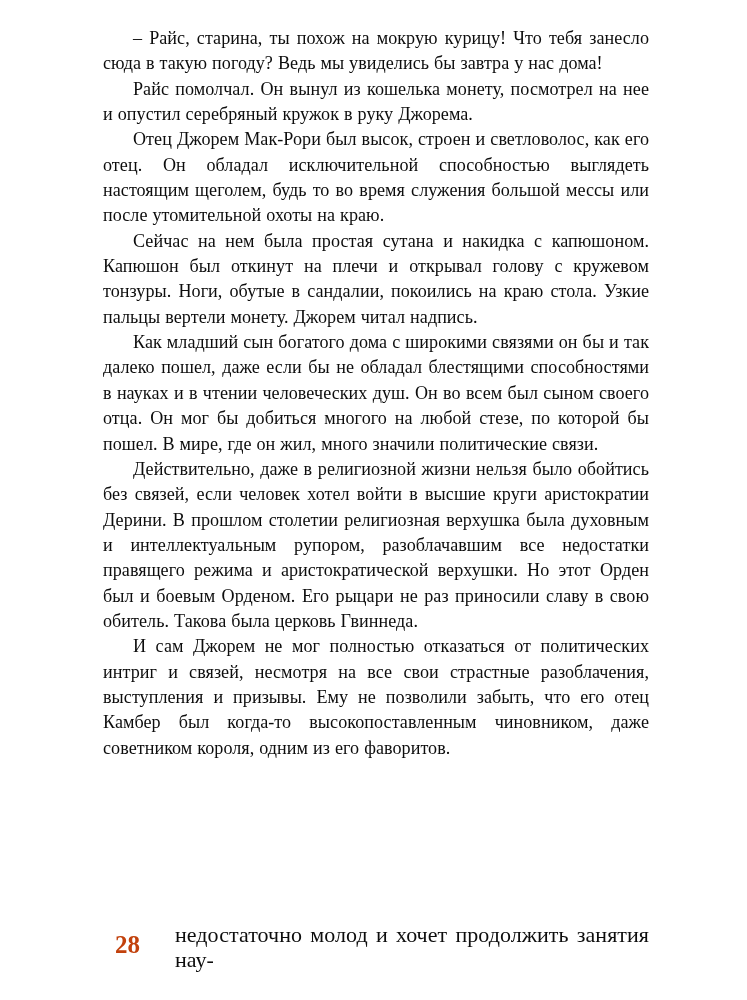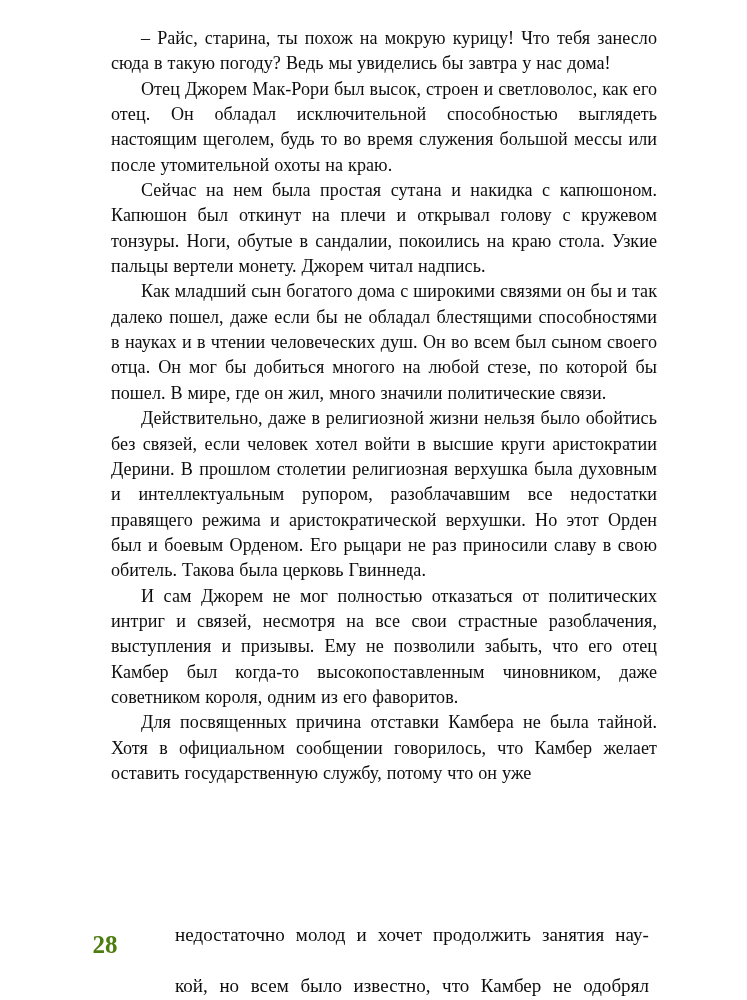--- a/index.html
+++ b/index.html
@@ -14,21 +14,21 @@
     height: 1000px;
     background: #ffffff;
     overflow: hidden;
     font-family: "Liberation Serif", "DejaVu Serif", serif;
     color: #0d0d0d;
   }
 
   
   .text-column {
     position: absolute;
-    left: 111px;
+    left: 103px;
     top: 26px;
     width: 546px;
   }
 
   .para {
     margin: 0;
     font-size: 18.1px;
     line-height: 25.35px;
     text-align: justify;
     text-indent: 30px;
@@ -45,21 +45,21 @@
   
   .tail-block {
     position: absolute;
     left: 175px;
     top: 922px;
     width: 474px;
   }
 
   .tail-line {
     margin: 0;
-    font-size: 19px;
+    font-size: 22px;
     line-height: 25.35px;
     text-align: justify;
     text-indent: 0;
     letter-spacing: 0.05px;
     white-space: nowrap;
   }
 
   .tail-line.justified {
     display: block;
     text-align: justify;
@@ -69,41 +69,41 @@
     content: "";
     display: inline-block;
     width: 100%;
   }
 
   .folio {
     position: absolute;
     left: 70px;
     top: 930px;
     width: 70px;
-    text-align: center;
+    text-align: right;
     font-size: 25px;
     font-weight: bold;
     line-height: 30px;
     font-family: "Liberation Serif", "DejaVu Serif", serif;
-    color: #4d7c0f;
+    color: #c2410c;
   }
 </style>
 </head>
 <body>
 
 <div class="page">
 
   <div class="text-column">
     <p class="para">– Райс, старина, ты похож на мокрую курицу! Что тебя занесло сюда в такую погоду? Ведь мы увиделись бы завтра у нас дома!</p>
+    <p class="para">Райс помолчал. Он вынул из кошелька монету, посмотрел на нее и опустил серебряный кружок в руку Джорема.</p>
     <p class="para">Отец Джорем Мак-Рори был высок, строен и светловолос, как его отец. Он обладал исключительной способностью выглядеть настоящим щеголем, будь то во время служения большой мессы или после утомительной охоты на краю.</p>
     <p class="para">Сейчас на нем была простая сутана и накидка с капюшоном. Капюшон был откинут на плечи и открывал голову с кружевом тонзуры. Ноги, обутые в сандалии, покоились на краю стола. Узкие пальцы вертели монету. Джорем читал надпись.</p>
     <p class="para">Как младший сын богатого дома с широкими связями он бы и так далеко пошел, даже если бы не обладал блестящими способностями в науках и в чтении человеческих душ. Он во всем был сыном своего отца. Он мог бы добиться многого на любой стезе, по которой бы пошел. В мире, где он жил, много значили политические связи.</p>
     <p class="para">Действительно, даже в религиозной жизни нельзя было обойтись без связей, если человек хотел войти в высшие круги аристократии Дерини. В прошлом столетии религиозная верхушка была духовным и интеллектуальным рупором, разоблачавшим все недостатки правящего режима и аристократической верхушки. Но этот Орден был и боевым Орденом. Его рыцари не раз приносили славу в свою обитель. Такова была церковь Гвиннеда.</p>
     <p class="para">И сам Джорем не мог полностью отказаться от политических интриг и связей, несмотря на все свои страстные разоблачения, выступления и призывы. Ему не позволили забыть, что его отец Камбер был когда-то высокопоставленным чиновником, даже советником короля, одним из его фаворитов.</p>
-    <p class="para">Для посвященных причина отставки Камбера не была тайной. Хотя в официальном сообщении говорилось, что Камбер желает оставить государственную службу, потому что он уже</p>
   </div>
 
   <div class="folio">28</div>
 
   <div class="tail-block">
     <p class="tail-line justified">недостаточно молод и хочет продолжить занятия нау-</p>
     <p class="tail-line justified">кой, но всем было известно, что Камбер не одобрял</p>
   </div>
 
 </div>

